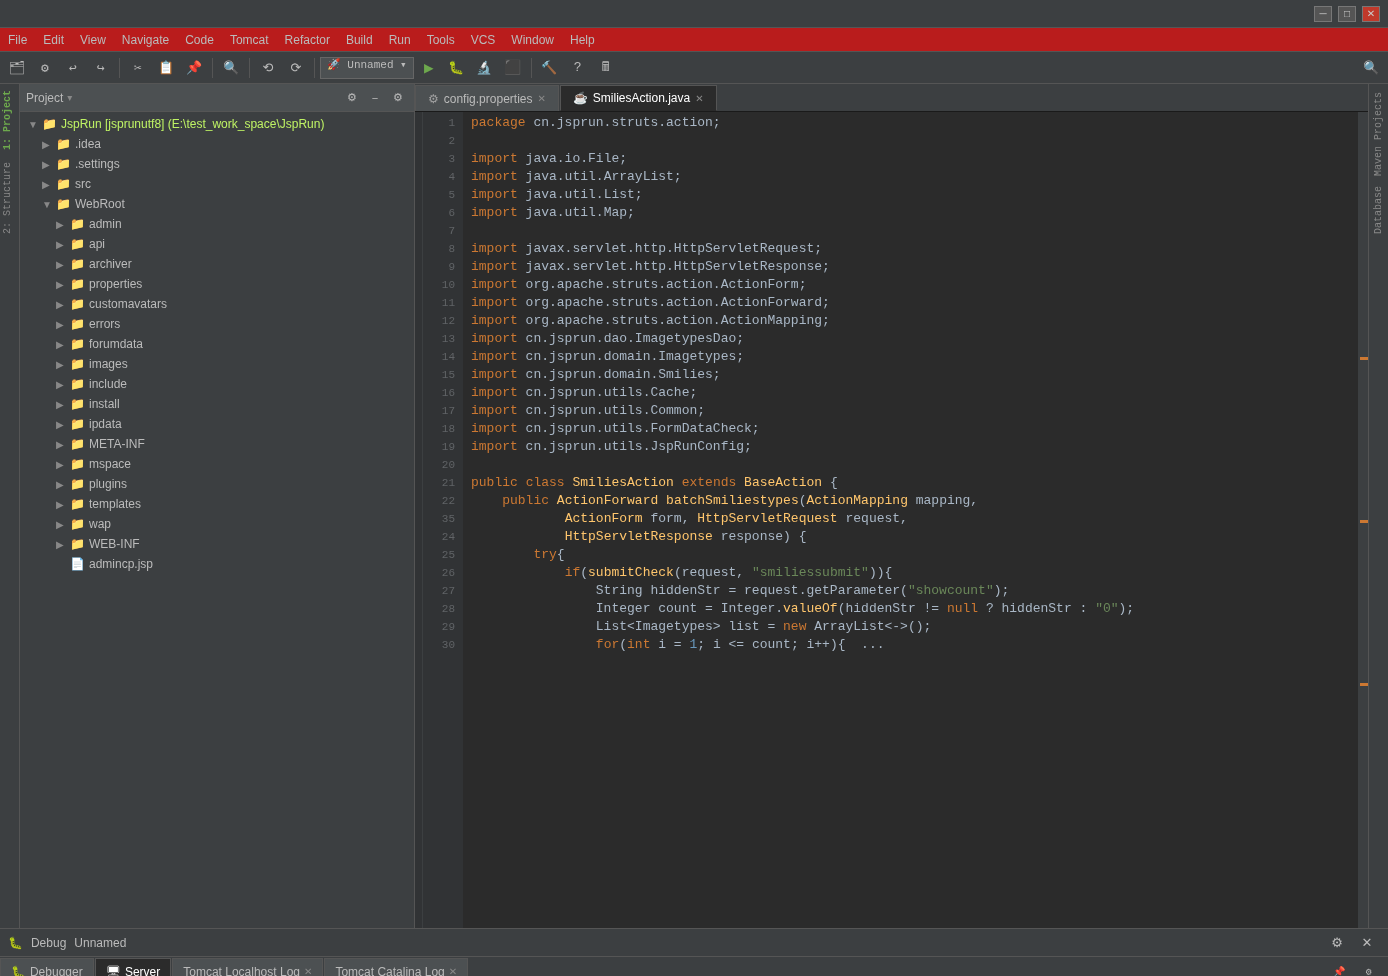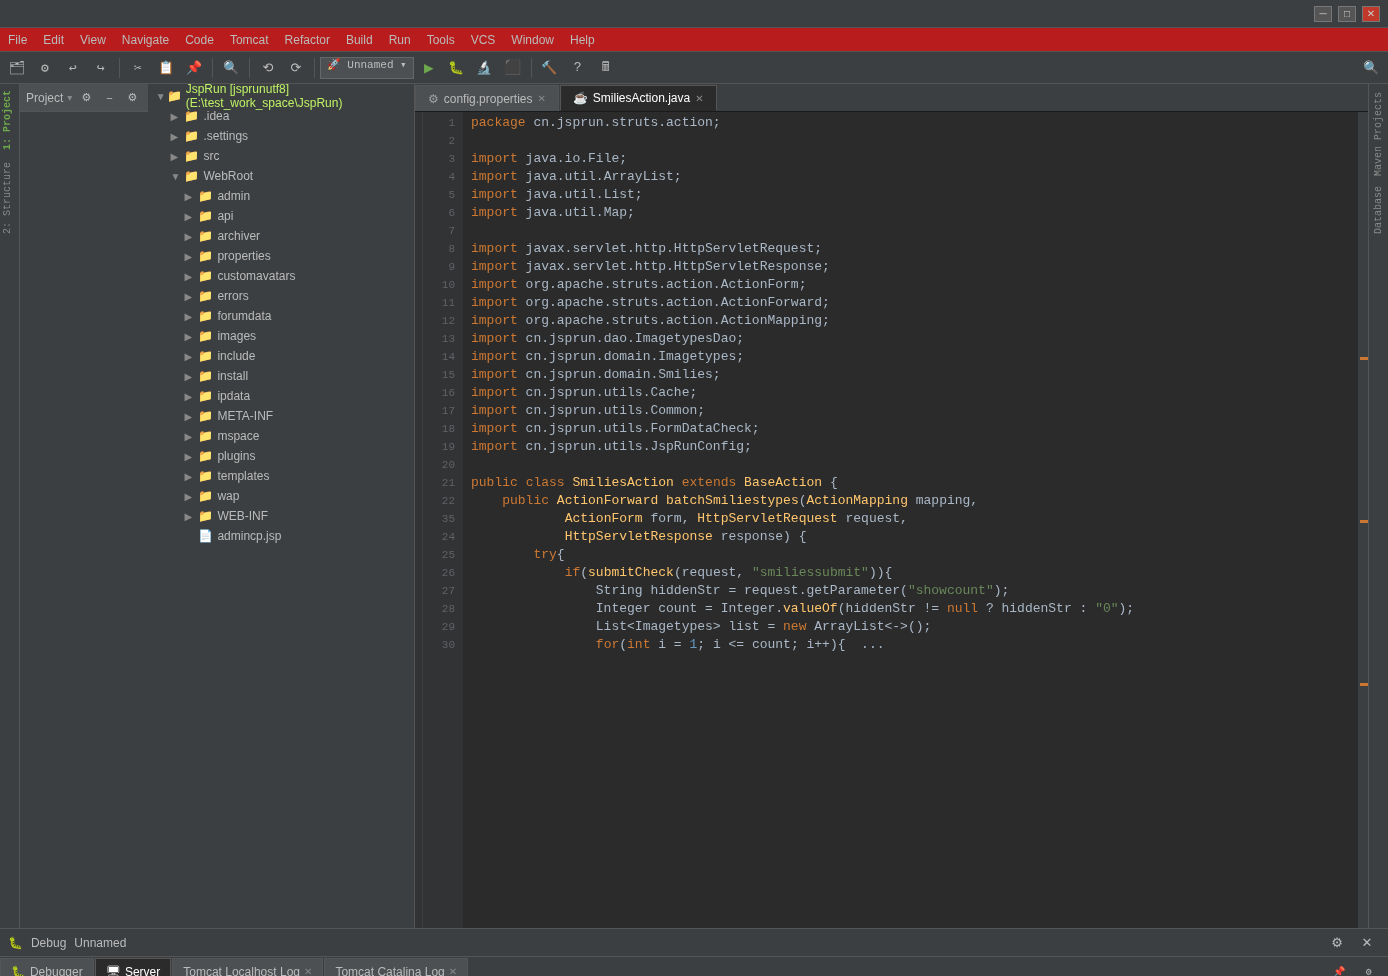--- a/index.html
+++ b/index.html
@@ -109,21 +109,21 @@
       color: #888;
       padding: 6px 2px;
     }
 
     
     #project-panel {
       width: 395px;
       background: #3c3f41;
       border-right: 1px solid #555;
       display: flex;
-      flex-direction: row;
+      flex-direction: column;
     }
     #project-header {
       background: #4c5052;
       display: flex;
       align-items: center;
       height: 28px;
       padding: 0 6px;
       border-bottom: 1px solid #555;
       font-family: Arial, sans-serif;
       font-size: 12px;

